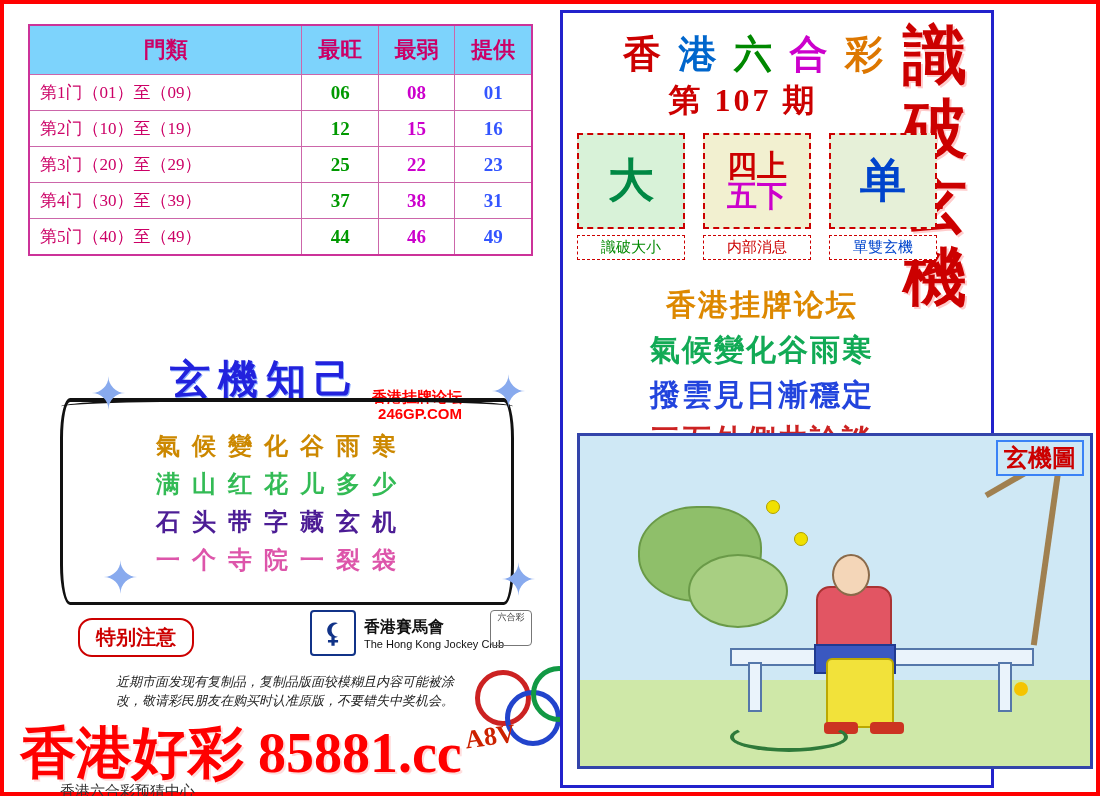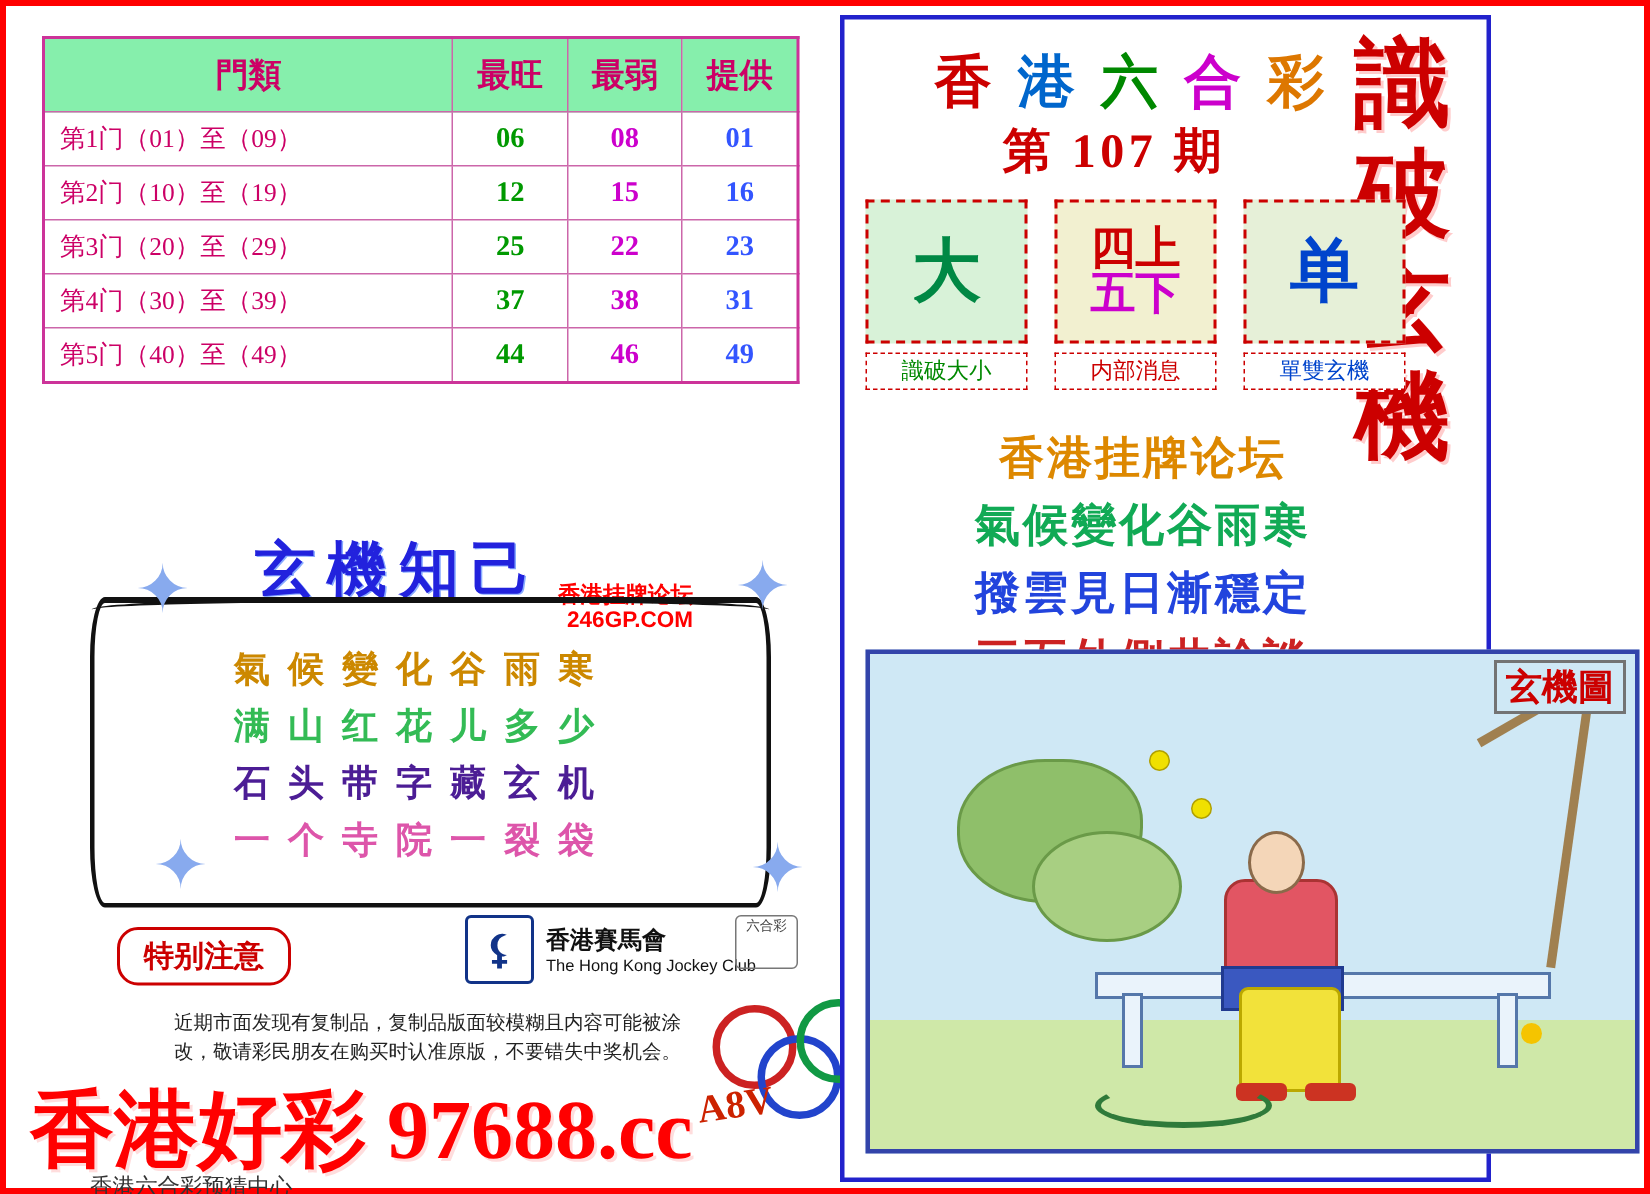--- a/index.html
+++ b/index.html
@@ -29,21 +29,21 @@
     border:1px solid #cc66aa;
     text-align:center;
     padding:6px 2px;
     font-size:19px;
     font-family:"Liberation Serif", serif;
   }
   table.gate thead th{
     color:#cc0066;
     font-size:22px;
     font-weight:bold;
-    background:#86efac;
+    background:#7dd3fc;
     padding:9px 2px;
   }
   table.gate td.rowlabel{
     color:#cc0066;
     font-size:17px;
     text-align:left;
     padding-left:10px;
     white-space:nowrap;
   }
   td.v-hot{color:#009900;font-weight:bold;font-size:22px;}
@@ -111,20 +111,21 @@
   .jockey .txt b{display:block;font-size:16px;color:#111;}
   .jockey .txt i{display:block;font-size:11px;color:#111;font-style:normal;}
   .ball-logo{
     position:absolute;left:480px;top:600px;width:40px;height:34px;
     border:1px solid #777;border-radius:4px;color:#444;font-size:9px;text-align:center;
   }
   .warn{
     position:absolute;left:40px;top:662px;width:470px;
     text-align:center;color:#222;font-size:13px;line-height:19px;
     font-family:"Liberation Serif", serif;
+    font-style:italic;
   }
   .rings{
     position:absolute;left:465px;top:650px;width:110px;height:90px;
   }
   .ring{position:absolute;width:46px;height:46px;border:5px solid;border-radius:50%;}
   .bottom-left-note{
     position:absolute;left:50px;top:772px;color:#333;font-size:15px;
     font-family:"Liberation Serif", serif;
   }
   .big-promo{
@@ -200,21 +201,21 @@
   .v1{color:#dd8800;}
   .v2{color:#11aa55;}
   .v3{color:#2244dd;}
   .v4{color:#cc2222;}
   .picture{
     position:absolute;left:14px;top:420px;width:510px;height:330px;
     border:3px solid #3344aa;background:#cfe8f5;overflow:hidden;
   }
   .pic-label{
     position:absolute;right:6px;top:4px;
-    border:2px solid #737373;background:#cfe8f5;color:#cc0000;
+    border:2px solid #3b82f6;background:#cfe8f5;color:#cc0000;
     font-size:24px;font-weight:bold;padding:0 6px;
     font-family:"Liberation Serif", serif;
   }
   .ground{position:absolute;left:0;bottom:0;width:100%;height:86px;background:#cfe8a8;}
   .rock{position:absolute;left:58px;top:70px;width:120px;height:92px;background:#8fbf6a;border-radius:50% 45% 55% 50%;border:2px solid #6a9a48;}
   .rock2{position:absolute;left:108px;top:118px;width:96px;height:70px;background:#a8cf82;border-radius:50%;border:2px solid #6a9a48;}
   .bench{position:absolute;left:150px;top:212px;width:300px;height:14px;background:#eaf3fb;border:2px solid #5577aa;}
   .bench-l{position:absolute;left:168px;top:226px;width:10px;height:46px;background:#eaf3fb;border:2px solid #5577aa;}
   .bench-r{position:absolute;left:418px;top:226px;width:10px;height:46px;background:#eaf3fb;border:2px solid #5577aa;}
   .branch{position:absolute;right:40px;top:20px;width:6px;height:190px;background:#a08050;transform:rotate(8deg);}
@@ -326,21 +327,21 @@
       <div class="ring" style="left:30px;top:30px;border-color:#2244cc;"></div>
       <div class="ring" style="left:56px;top:6px;border-color:#119944;"></div>
     </div>
 
     <div class="warn">
       <div>近期市面发现有复制品，复制品版面较模糊且内容可能被涂</div>
       <div>改，敬请彩民朋友在购买时认准原版，不要错失中奖机会。</div>
     </div>
 
     <div class="ad-stamp">A8V</div>
-    <div class="big-promo">香港好彩 97688.cc</div>
+    <div class="big-promo">香港好彩 85881.cc</div>
     <div class="bottom-left-note">香港六合彩预猜中心</div>
   </div>
 
   <div class="right-col">
 
     <div class="hdr-title">
       <span class="c1">香</span>
       <span class="c2">港</span>
       <span class="c3">六</span>
       <span class="c4">合</span>

